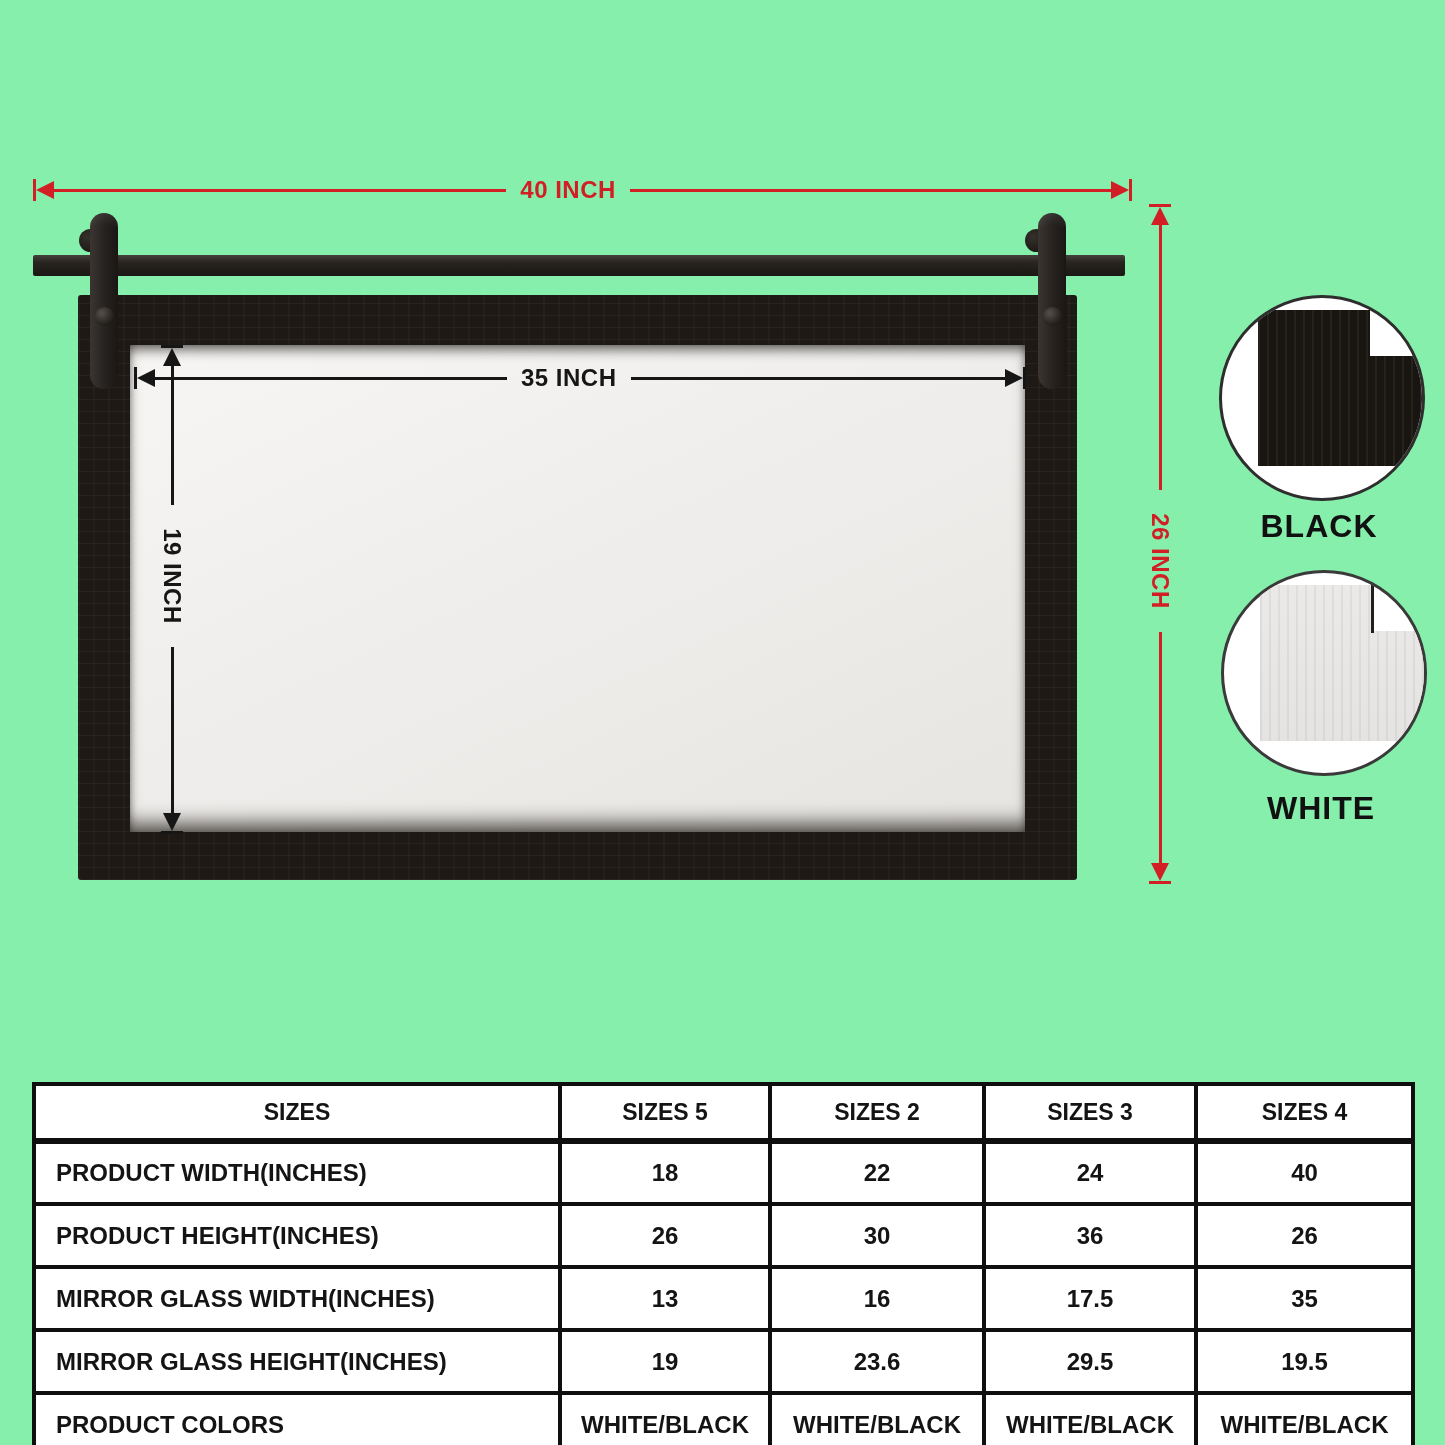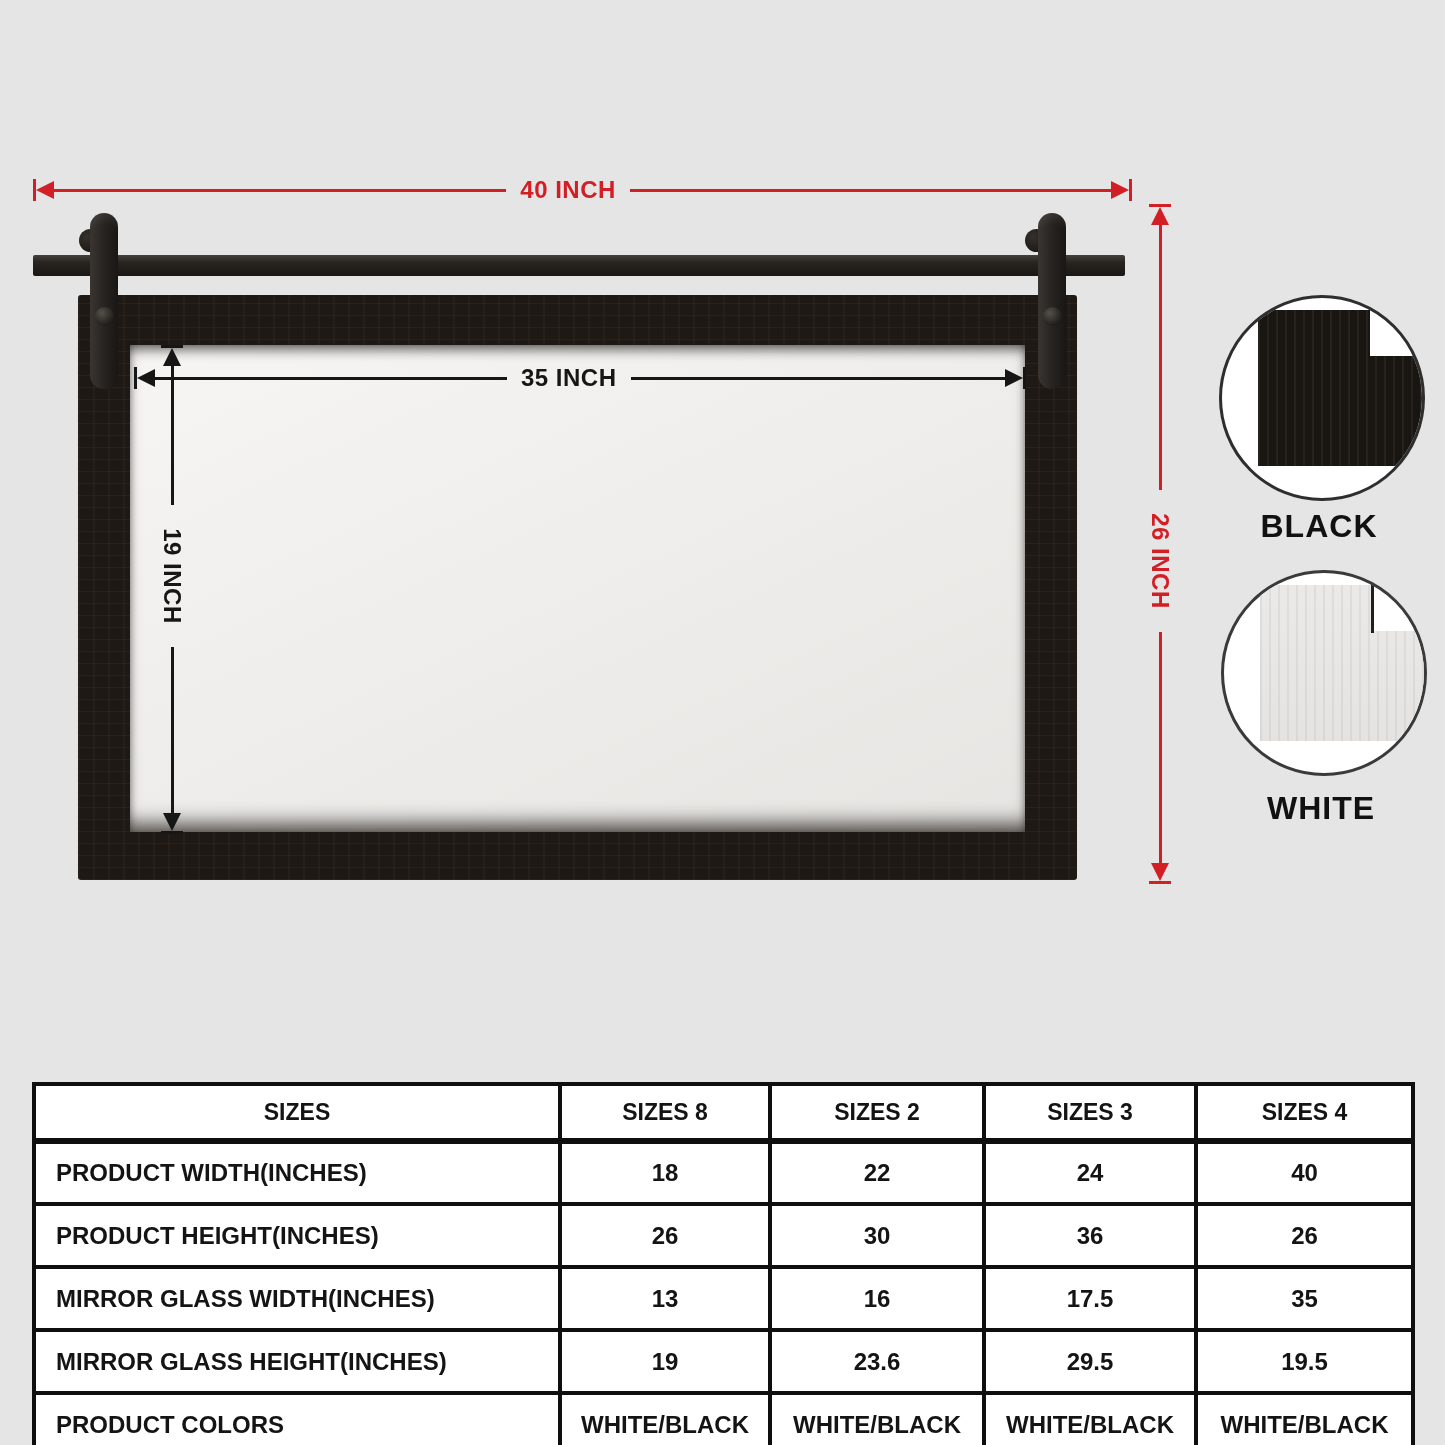--- a/index.html
+++ b/index.html
@@ -1,16 +1,16 @@
 <!DOCTYPE html>
 <html><head>
 <meta charset="utf-8">
 <style>
   html,body{margin:0;padding:0;background:#fff;}
-  #stage{position:relative;width:1445px;height:1445px;background:#e5e5e5;overflow:hidden;
+  #stage{position:relative;width:1445px;height:1445px;background:#86efac;overflow:hidden;
          font-family:"Liberation Sans", sans-serif;}
 
   
   .rail{position:absolute;left:33px;top:255px;width:1092px;height:21px;z-index:2;
         background:linear-gradient(#45403b,#282420 35%,#1a1714);border-radius:2px;}
   .wheel{position:absolute;width:23px;height:23px;border-radius:50%;z-index:3;
          background:radial-gradient(circle at 35% 35%,#35302b,#1d1a17 70%);}
   .strap{position:absolute;top:213px;width:28px;height:176px;border-radius:14px;z-index:4;
          background:linear-gradient(90deg,#3a3531,#262220 55%,#191613);
          box-shadow:inset 0 14px 8px -8px rgba(255,255,255,.08);}
@@ -153,21 +153,21 @@
     <colgroup>
       <col style="width:526px;">
         <col style="width:210px;">
         <col style="width:214px;">
       <col style="width:212px;">
         <col style="width:217px;">
     </colgroup>
     <thead>
       <tr>
         <th>SIZES</th>
-        <th>SIZES 8</th>
+        <th>SIZES 5</th>
         <th>SIZES 2</th>
         <th>SIZES 3</th>
         <th>SIZES 4</th>
       </tr>
     </thead>
     <tbody>
       <tr>
         <td class="rowlabel">PRODUCT WIDTH(INCHES)</td>
         <td>18</td>
         <td>22</td>

